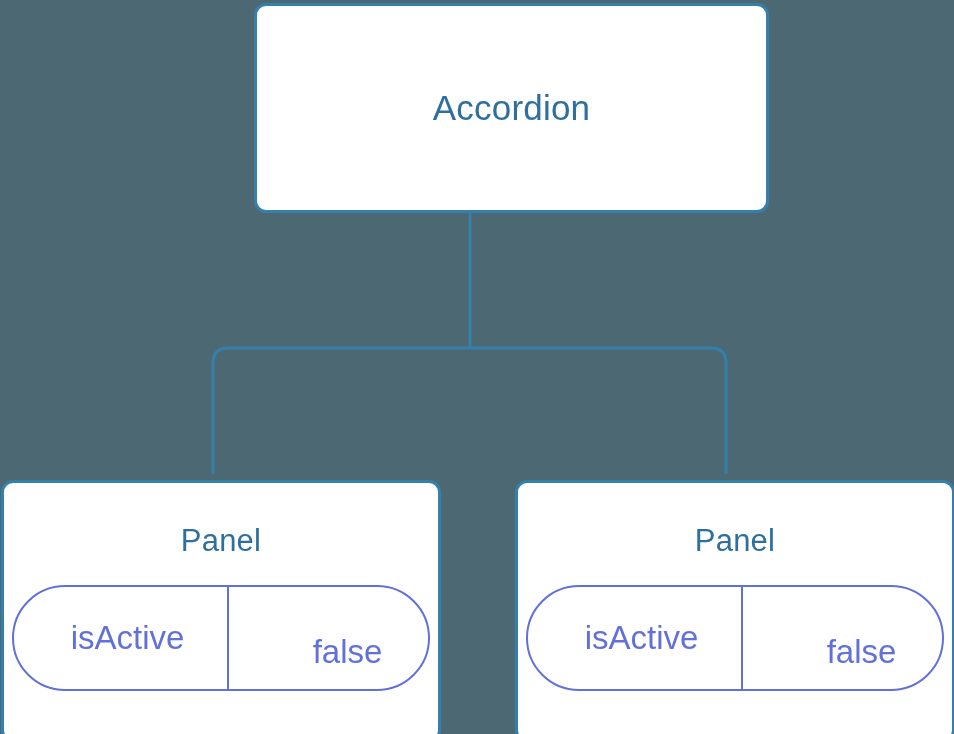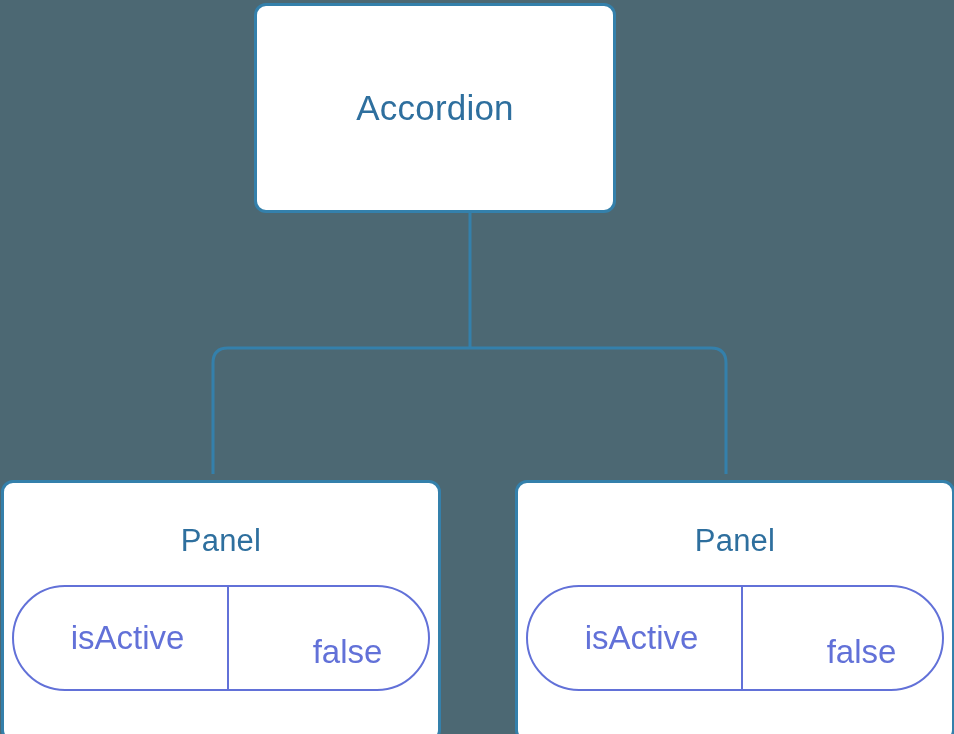--- a/index.html
+++ b/index.html
@@ -40,21 +40,21 @@
     box-sizing: border-box;
     display: flex;
     flex-direction: column;
     align-items: center;
   }
 
   
   #node-accordion {
     left: 254px;
     top: 3px;
-    width: 362px;
+    width: 515px;
     height: 210px;
     justify-content: center;
   }
 
   .node-title {
     color: #2e6f9e;
     font-size: 35px;
     line-height: 1.15;
     white-space: nowrap;
     letter-spacing: 0.2px;

